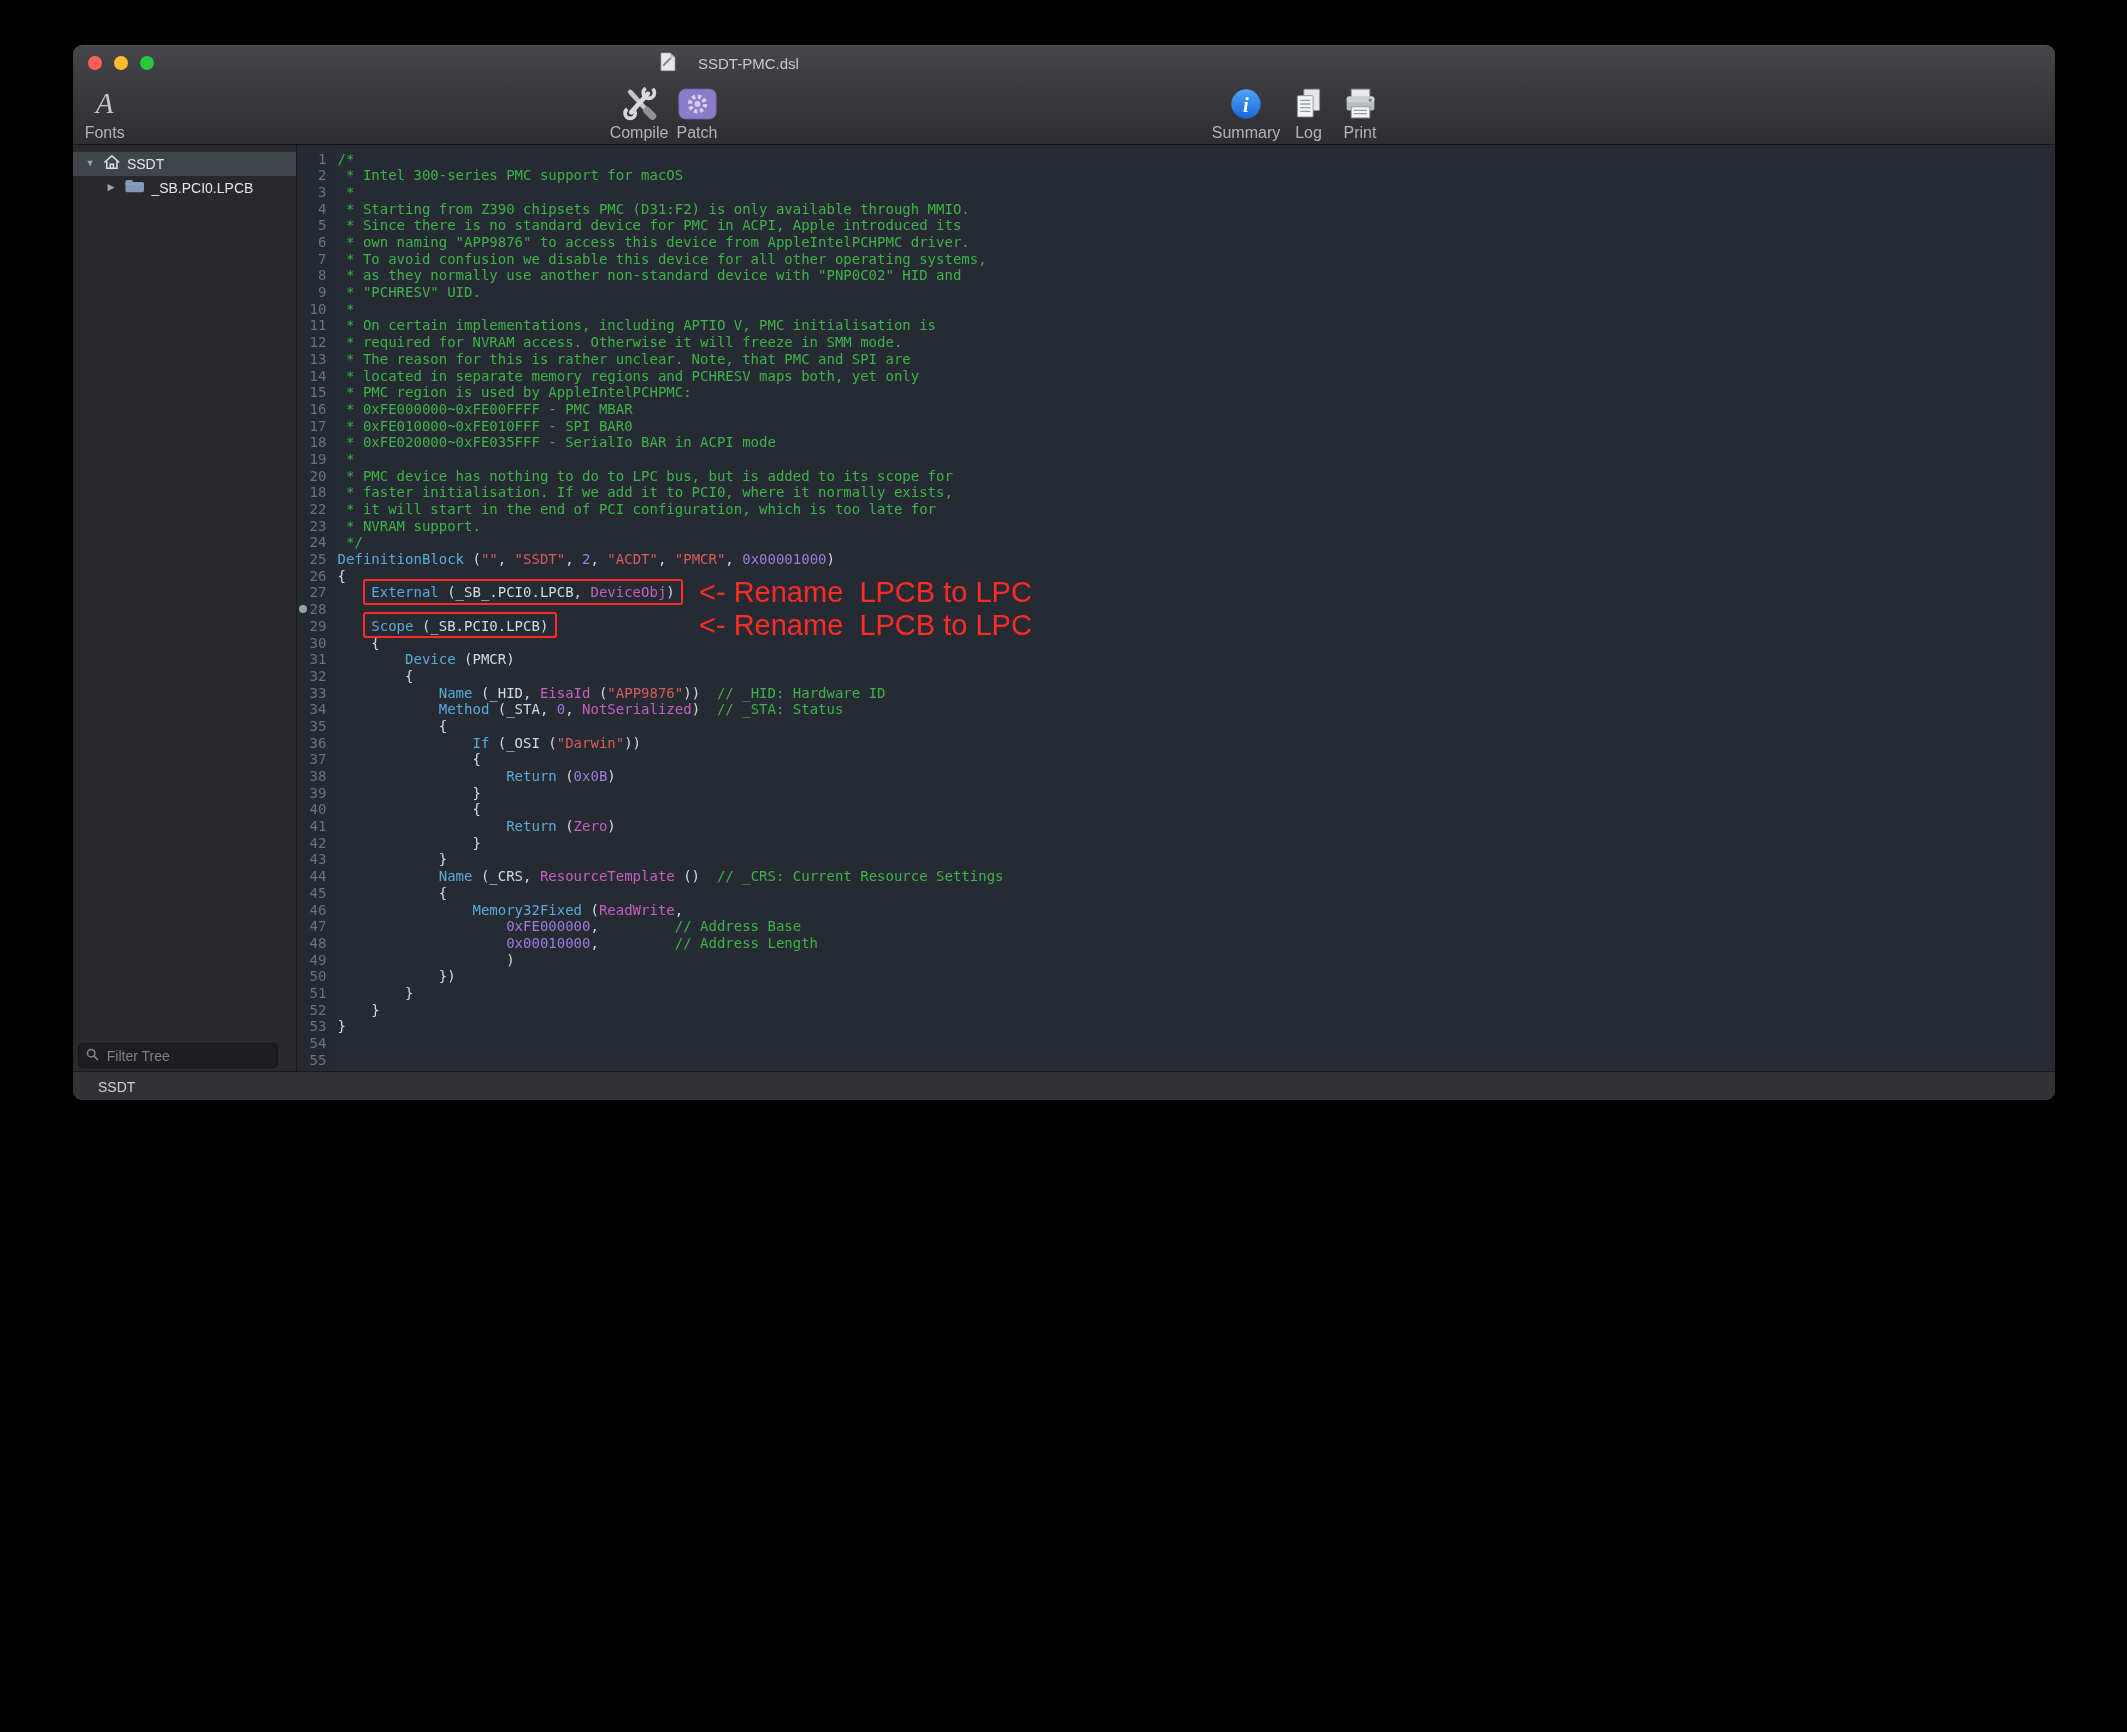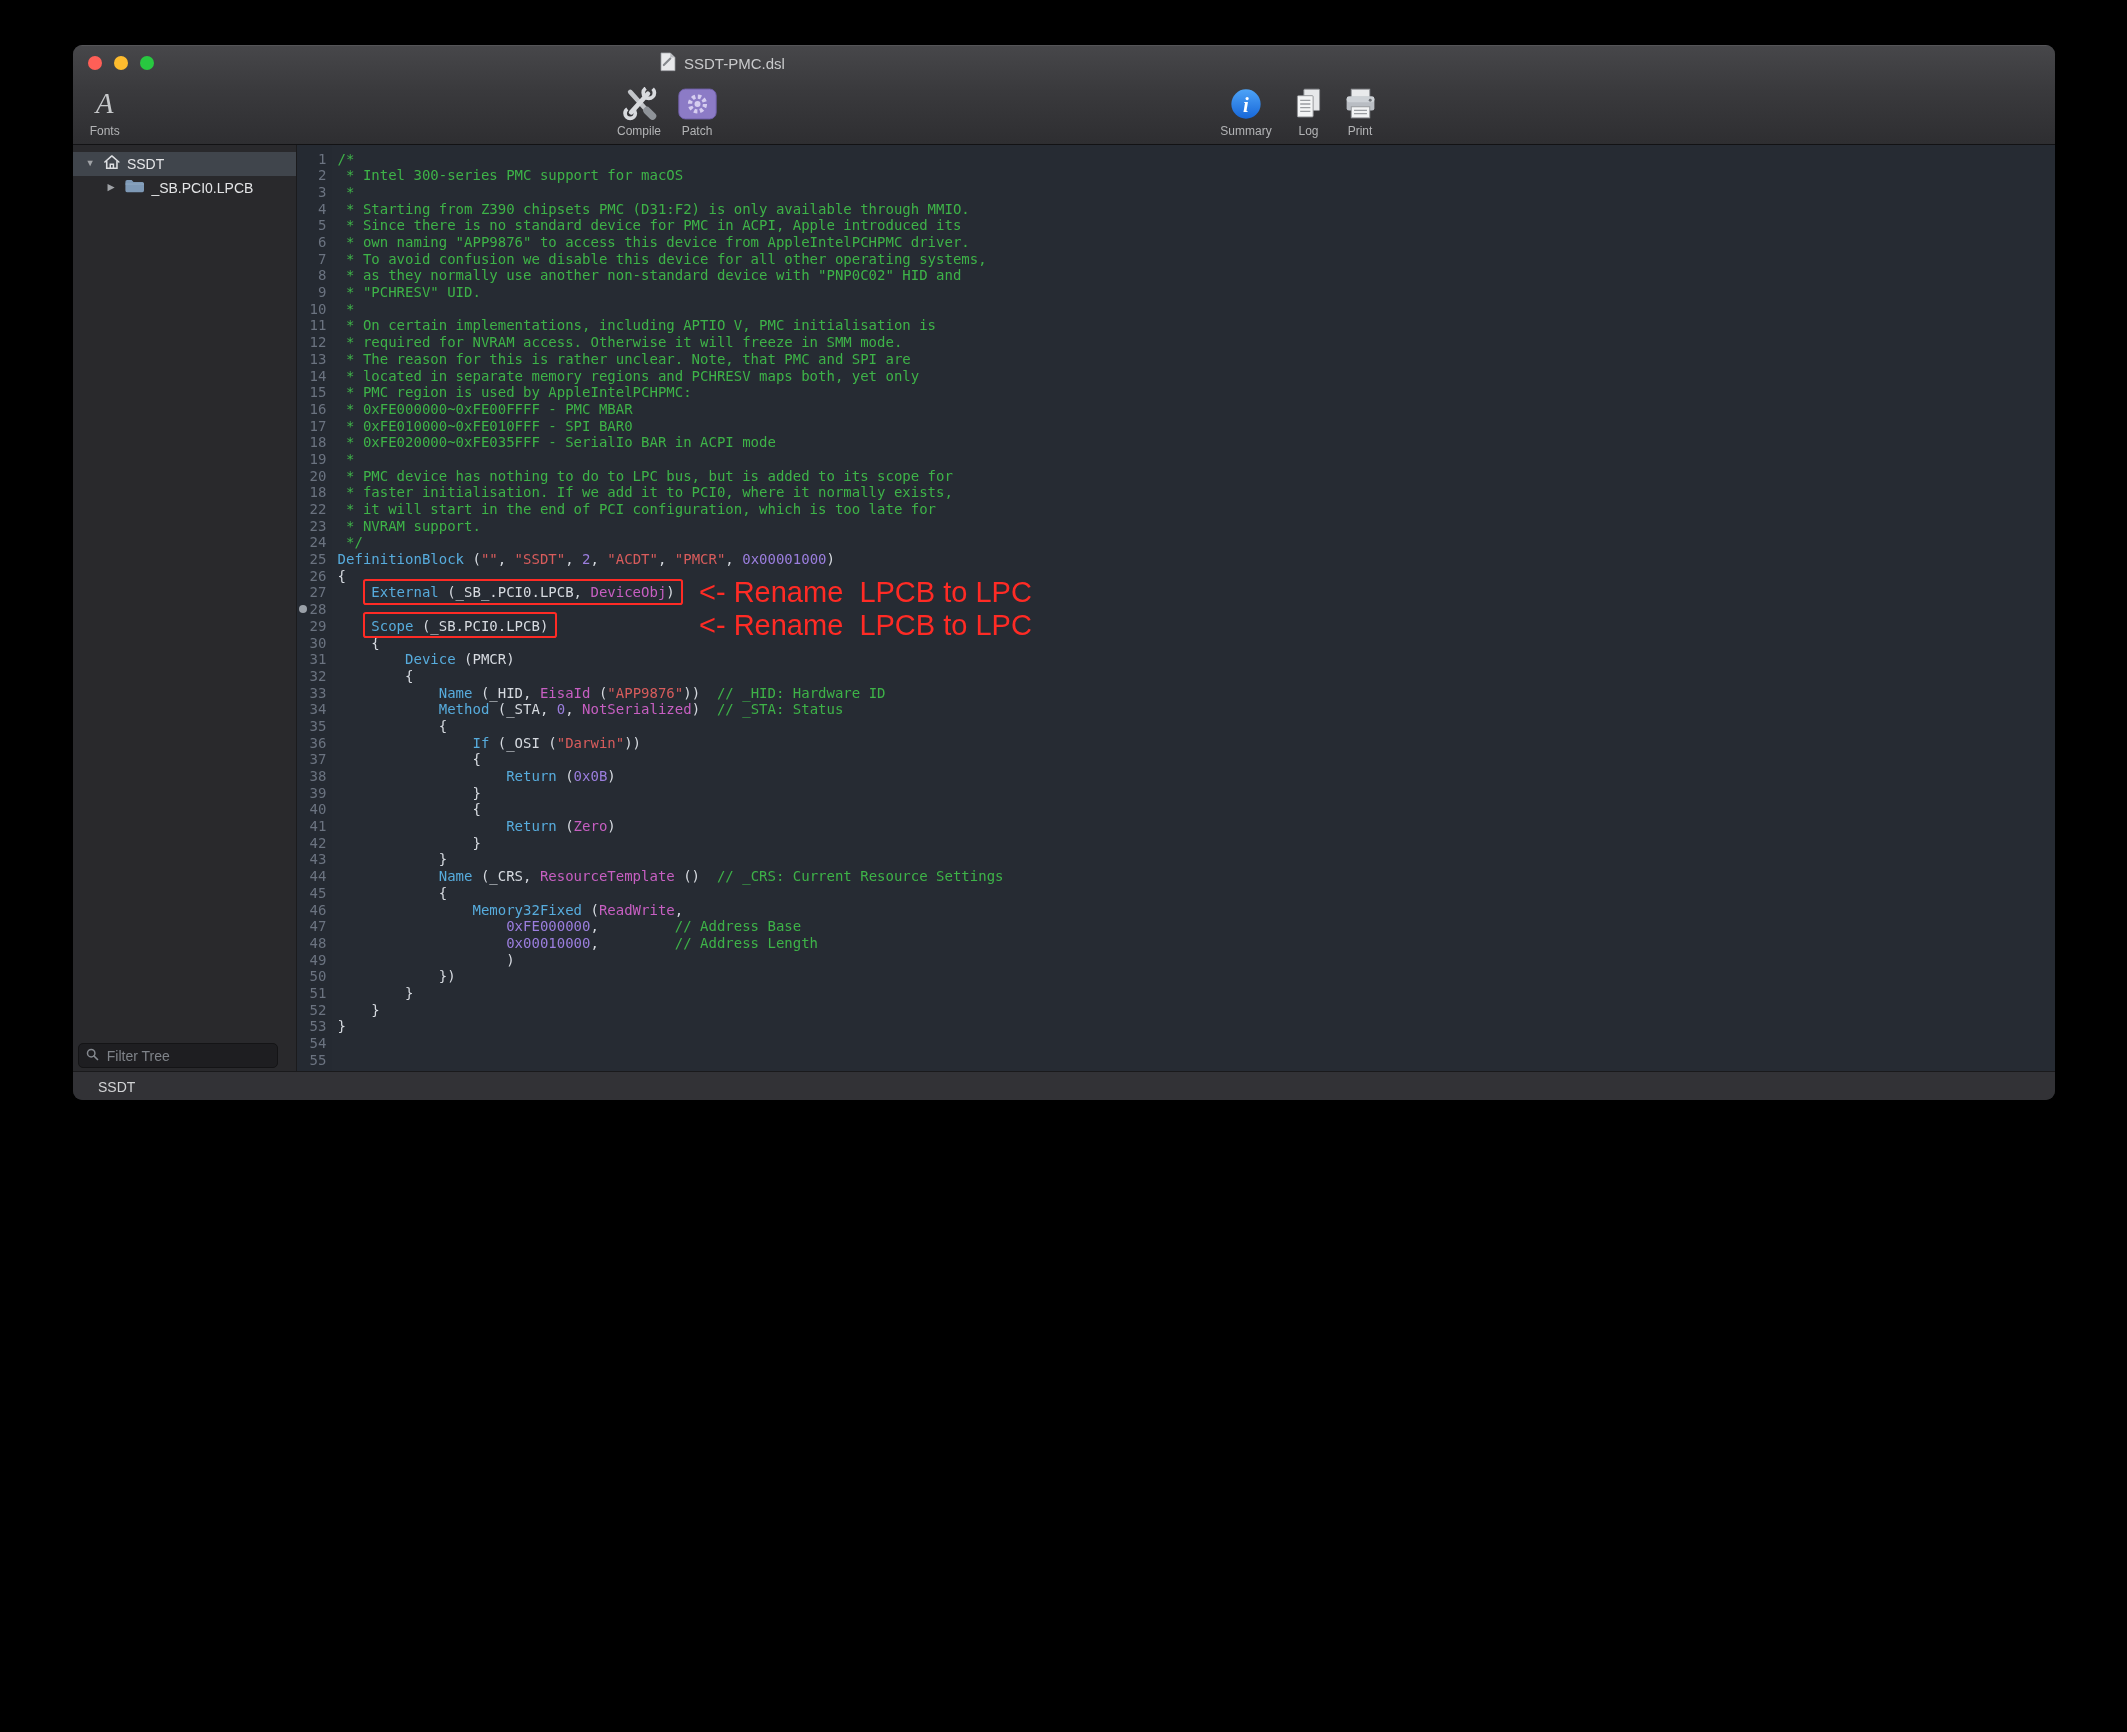--- a/index.html
+++ b/index.html
@@ -16,25 +16,25 @@
   .header{
     height:100px;box-sizing:border-box;position:relative;
     background:linear-gradient(180deg,#47474a 0%,#3a3a3d 45%,#2e2e31 100%);
     border-bottom:0.9px solid #121214;
     box-shadow:inset 0 0.9px 0 rgba(255,255,255,.08);
   }
   .traffic{position:absolute;top:11.2px;width:14px;height:14px;border-radius:50%;}
   .tl-close{left:15px;background:var(--traffic-red,#ff5f57);}
   .tl-min{left:41px;background:var(--traffic-yellow,#febc2e);}
   .tl-zoom{left:67px;background:var(--traffic-green,#28c840);}
-  .title-wrap{position:absolute;left:587px;top:0;height:37px;display:flex;align-items:center;gap:8px;}
+  .title-wrap{position:absolute;left:587px;top:0;height:37px;display:flex;align-items:center;gap:22px;}
   .title{font-size:15px;color:#c9cacc;}
   .tool{position:absolute;top:41px;display:flex;flex-direction:column;align-items:center;gap:2.8px;cursor:default;}
   .tool .icon-slot{height:35px;display:flex;align-items:center;justify-content:center;}
-  .tool .tlabel{font-size:12px;color:#b3b4b6;}
+  .tool .tlabel{font-size:16px;color:#b3b4b6;}
   .tool-fonts{left:3.7px;width:56px;}
   .tool-compile{left:528px;width:76px;}
   .tool-patch{left:598px;width:52px;}
   .tool-summary{left:1130px;width:86px;}
   .tool-log{left:1212px;width:47px;}
   .tool-print{left:1260px;width:54px;justify-content:center;}
   .fonts-glyph{font-family:"Liberation Serif",serif;font-style:italic;font-size:29px;color:#c6c8ca;line-height:1;}
   
   .main{display:flex;height:926px;}
   .sidebar{width:224px;flex:none;background:#29292c;border-right:0.9px solid #1b1b1d;position:relative;box-sizing:border-box;}

